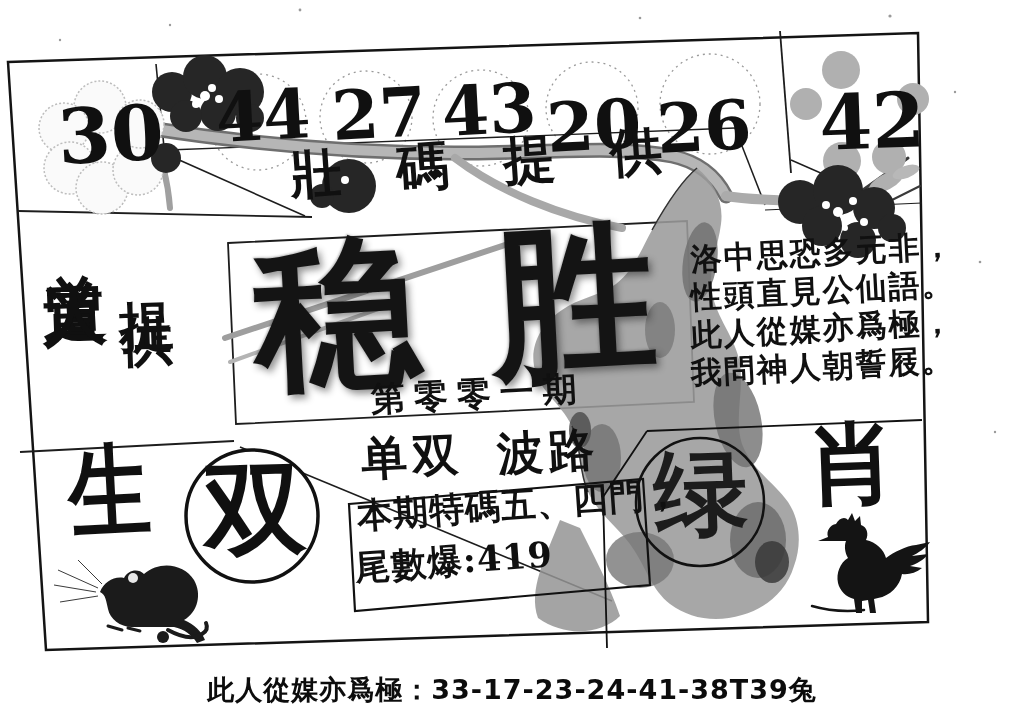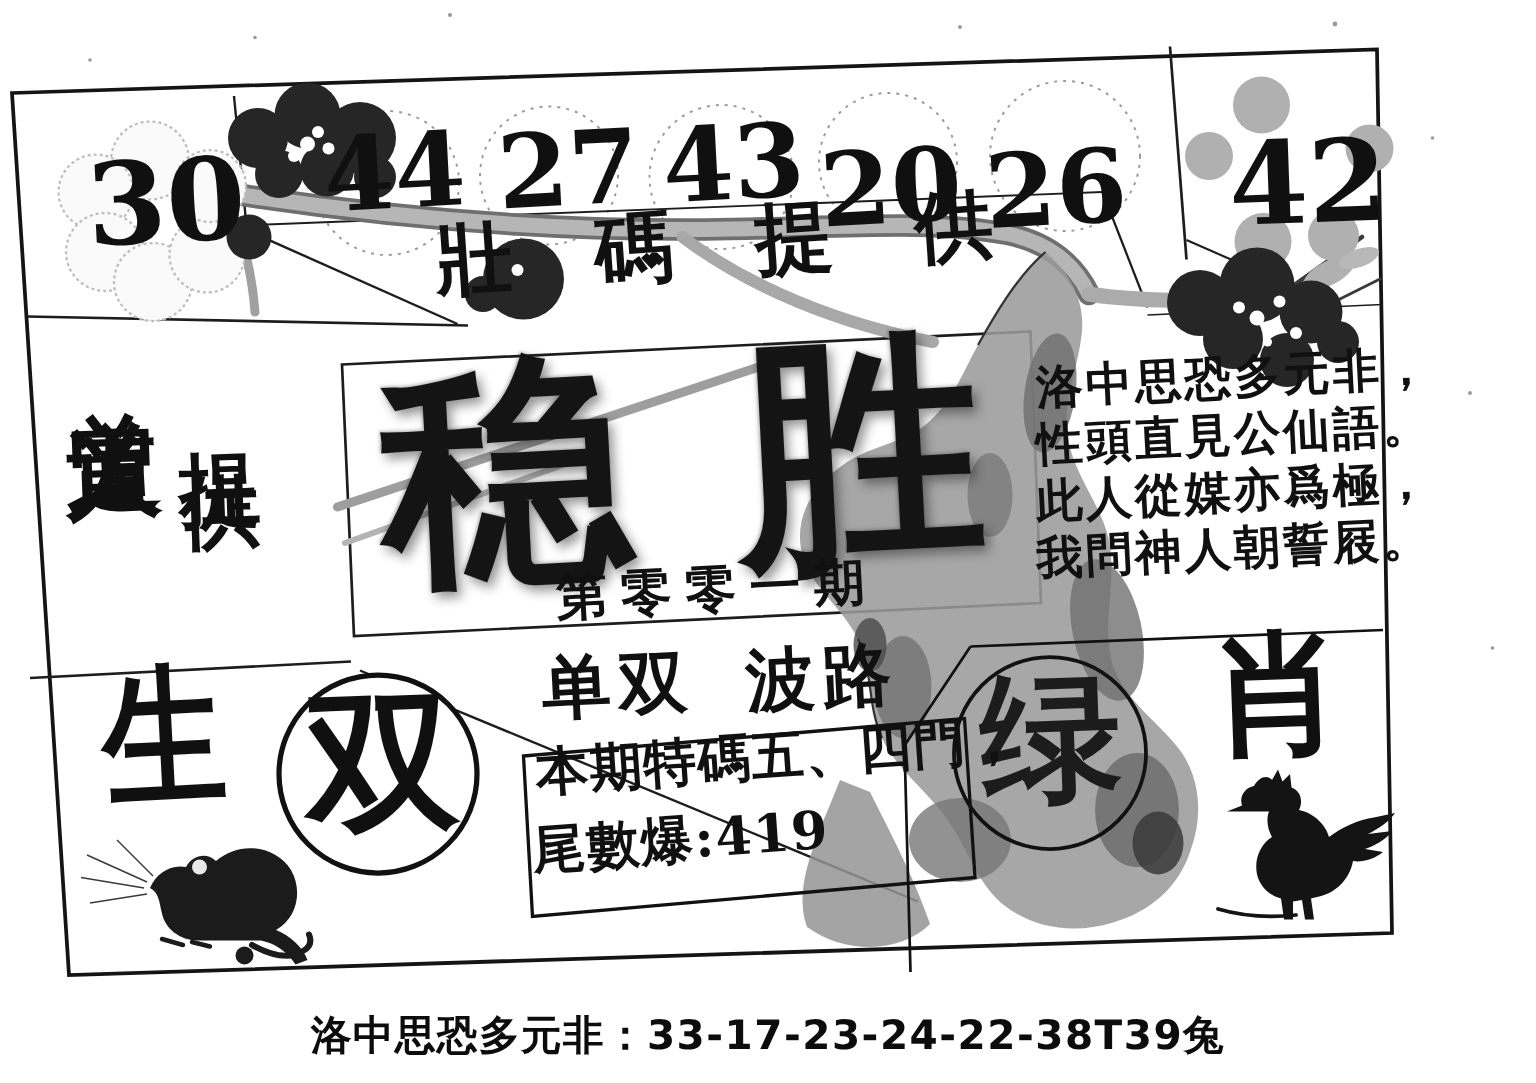--- a/index.html
+++ b/index.html
@@ -212,16 +212,16 @@
   <div class="t serif" style="left:496px;top:431px;font-size:46px;font-weight:800;letter-spacing:5px;transform:rotate(-3deg);">波路</div>
 
   <div class="t sans" style="left:202px;top:460px;font-size:102px;font-weight:800;transform:rotate(-2deg);">双</div>
   <div class="t sans" style="left:652px;top:448px;font-size:94px;font-weight:900;color:#1c1c1c;transform:rotate(-2deg);">绿</div>
   <div class="t sans" style="left:806px;top:420px;font-size:90px;font-weight:900;transform:rotate(-2deg);">肖</div>
 
   <div class="t serif" style="left:356px;top:498px;font-size:35px;font-weight:800;letter-spacing:1px;transform:rotate(-4deg);">本期特碼五、四門，</div>
   <div class="t serif" style="left:354px;top:550px;font-size:35px;font-weight:800;letter-spacing:1px;transform:rotate(-4deg);">尾數爆:419</div>
 
   <div class="footer sans">
-    <span>洛中思恐多元非：</span><span>33-17-23-24-22-38T39兔</span>
+    <span>此人從媒亦爲極：</span><span>33-17-23-24-41-38T39兔</span>
   </div>
 
 </div>
 
 </body></html>

